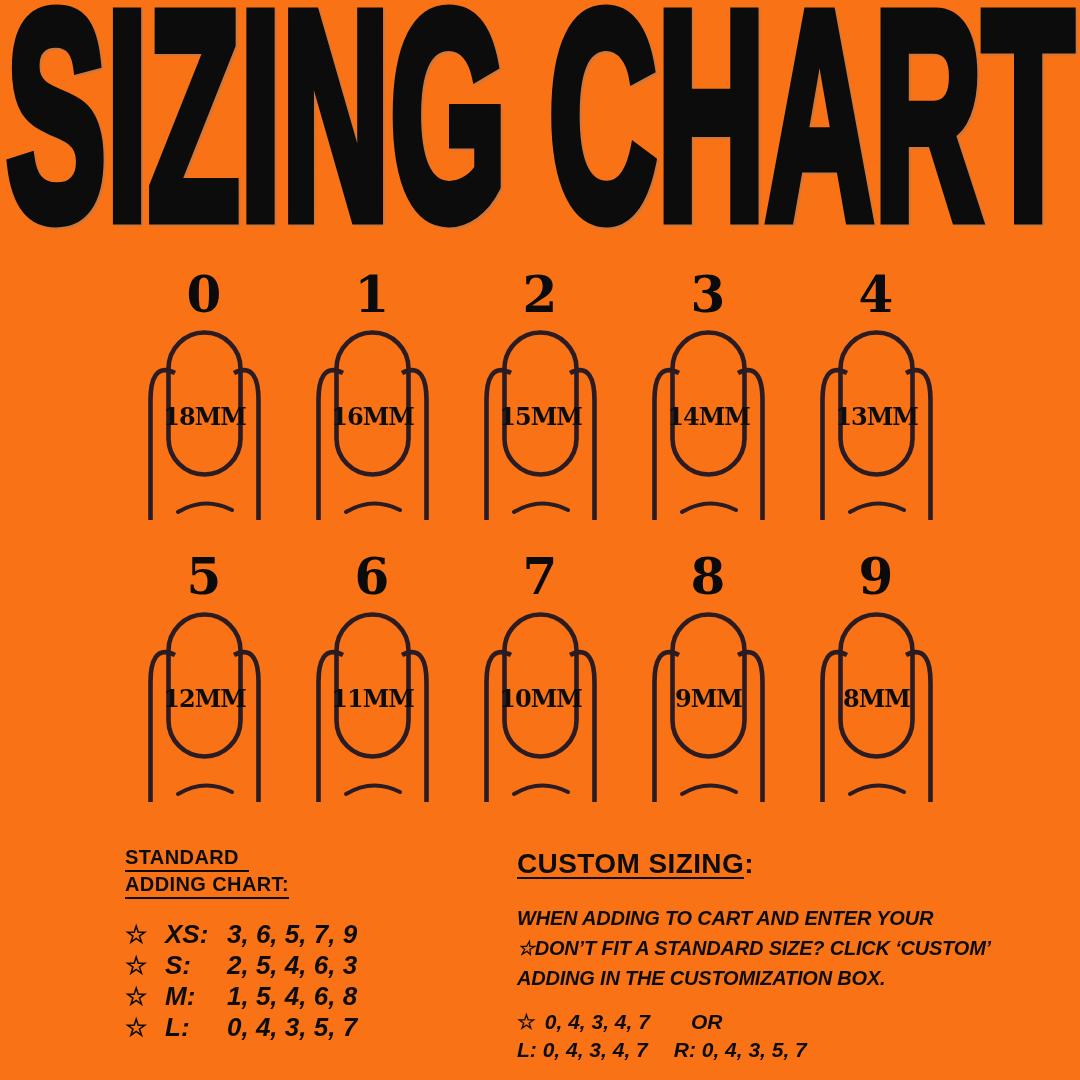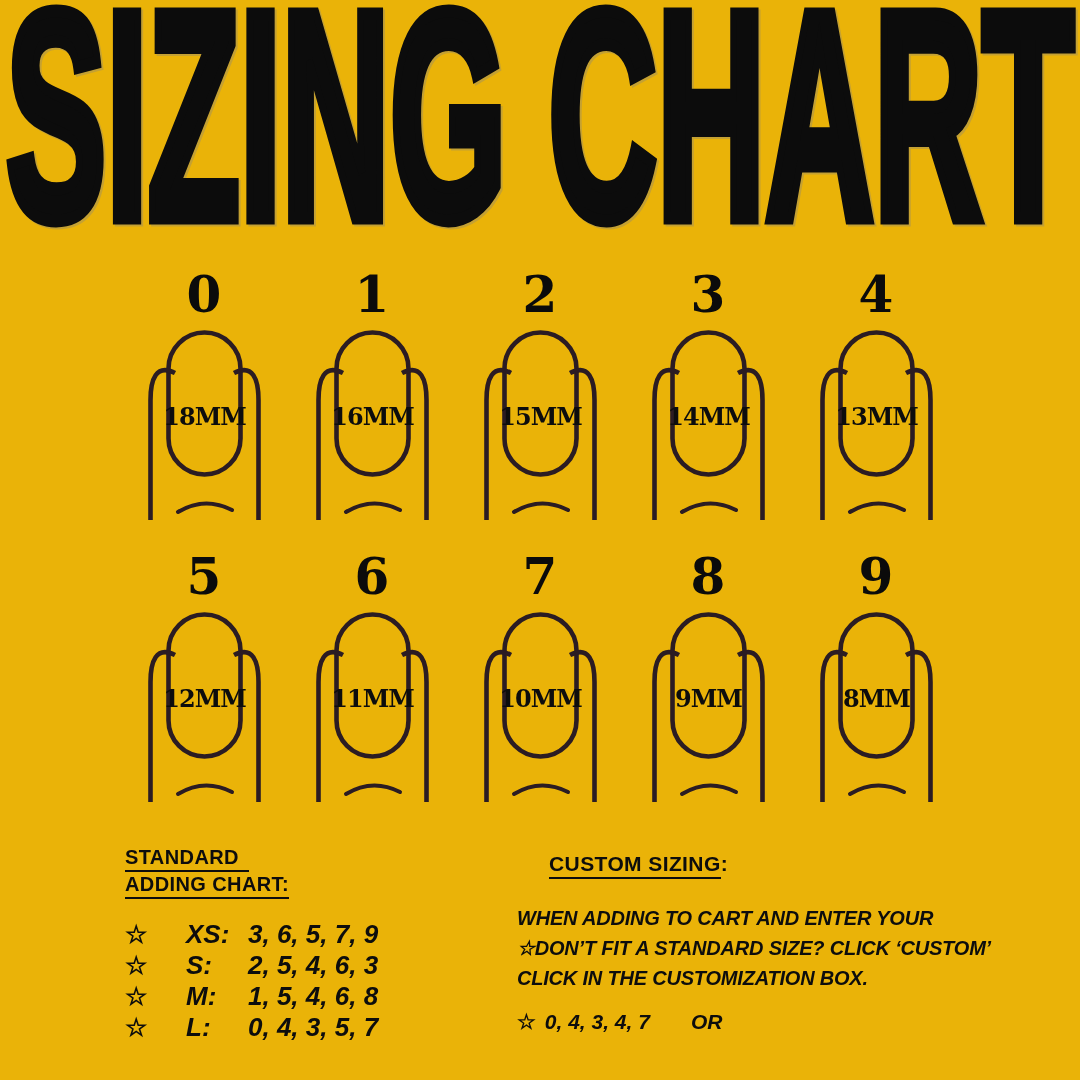--- a/index.html
+++ b/index.html
@@ -3,21 +3,21 @@
 <meta charset="utf-8">
 <style>
   html,body { margin:0; padding:0; }
   body {
     width:1080px; height:1080px;
     background:#ffffff;
     font-family:"Liberation Sans", sans-serif;
     color:#0d0d0d;
     overflow:hidden;
   }
-  .page { position:relative; width:1080px; height:1080px; background:#eab308; }
+  .page { position:relative; width:1080px; height:1080px; background:#f97316; }
 
   
   .title-svg { display:block; overflow:visible;
     filter: drop-shadow(2px 2px 0 rgba(130,130,130,0.35)); }
   .title-text {
     font-family:"Liberation Sans", sans-serif;
     font-weight:700;
     font-size:136px;
     fill:#0c0c0c;
     stroke:#0c0c0c;
@@ -47,35 +47,35 @@
     font-size:24px;
     letter-spacing:-1px;
     fill:#0d0d0d;
   }
 
   
   .standard-block { position:absolute; left:125px; top:845px; }
   .custom-block   { position:absolute; left:517px; top:852px; width:500px; }
 
   .block-heading { font-size:20px; font-weight:700; line-height:24px; letter-spacing:0.4px; }
-  .custom-block .block-heading { font-size:21px;margin-left:32px; }
+  .custom-block .block-heading { font-size:28px; }
   .uline { display:inline-block; border-bottom:2.5px solid #0d0d0d; padding-bottom:1px; }
   .uline.trail { padding-right:10px;text-align:center; }
 
   .size-list {
     margin-top:22px;
     display:grid;
     grid-template-columns:40px 62px auto;
     row-gap:4px;
     font-size:26px;
     line-height:27px;
     font-weight:700;
   }
   .size-star { font-style:normal; font-size:25px; }
-  .size-label, .size-values { font-style:italic;margin-left:21px; }
+  .size-label, .size-values { font-style:italic; }
 
   .custom-body { margin-top:24px; font-weight:700; font-style:italic;
     font-size:20px; line-height:30px; letter-spacing:-0.2px; }
   .custom-body .line { white-space:nowrap; }
 
   .custom-example1 { margin-top:18px; font-weight:700; font-size:21px; line-height:22px; white-space:nowrap; }
   .custom-example2 { margin-top:6px;  font-weight:700; font-style:italic; font-size:21px; line-height:22px; white-space:nowrap; }
   .ex-star { font-style:normal; margin-right:9px; }
   .ex-values { font-style:italic;text-align:right; }
   .ex-or { font-style:italic; margin-left:41px; }
@@ -200,20 +200,23 @@
     </div>
   </div>
 
   <div class="custom-block">
     <div class="block-heading">
       <span class="uline">CUSTOM SIZING</span><span>:</span>
     </div>
     <div class="custom-body">
       <div class="line">WHEN ADDING TO CART AND ENTER YOUR</div>
       <div class="line">☆DON’T FIT A STANDARD SIZE? CLICK ‘CUSTOM’</div>
-      <div class="line">CLICK IN THE CUSTOMIZATION BOX.</div>
+      <div class="line">ADDING IN THE CUSTOMIZATION BOX.</div>
     </div>
     <div class="custom-example1">
       <span class="ex-star">☆</span><span class="ex-values">0, 4, 3, 4, 7</span><span class="ex-or">OR</span>
     </div>
+    <div class="custom-example2">
+      <span>L: 0, 4, 3, 4, 7</span><span class="ex-right">R: 0, 4, 3, 5, 7</span>
+    </div>
   </div>
 
 </div>
 
 </body></html>

